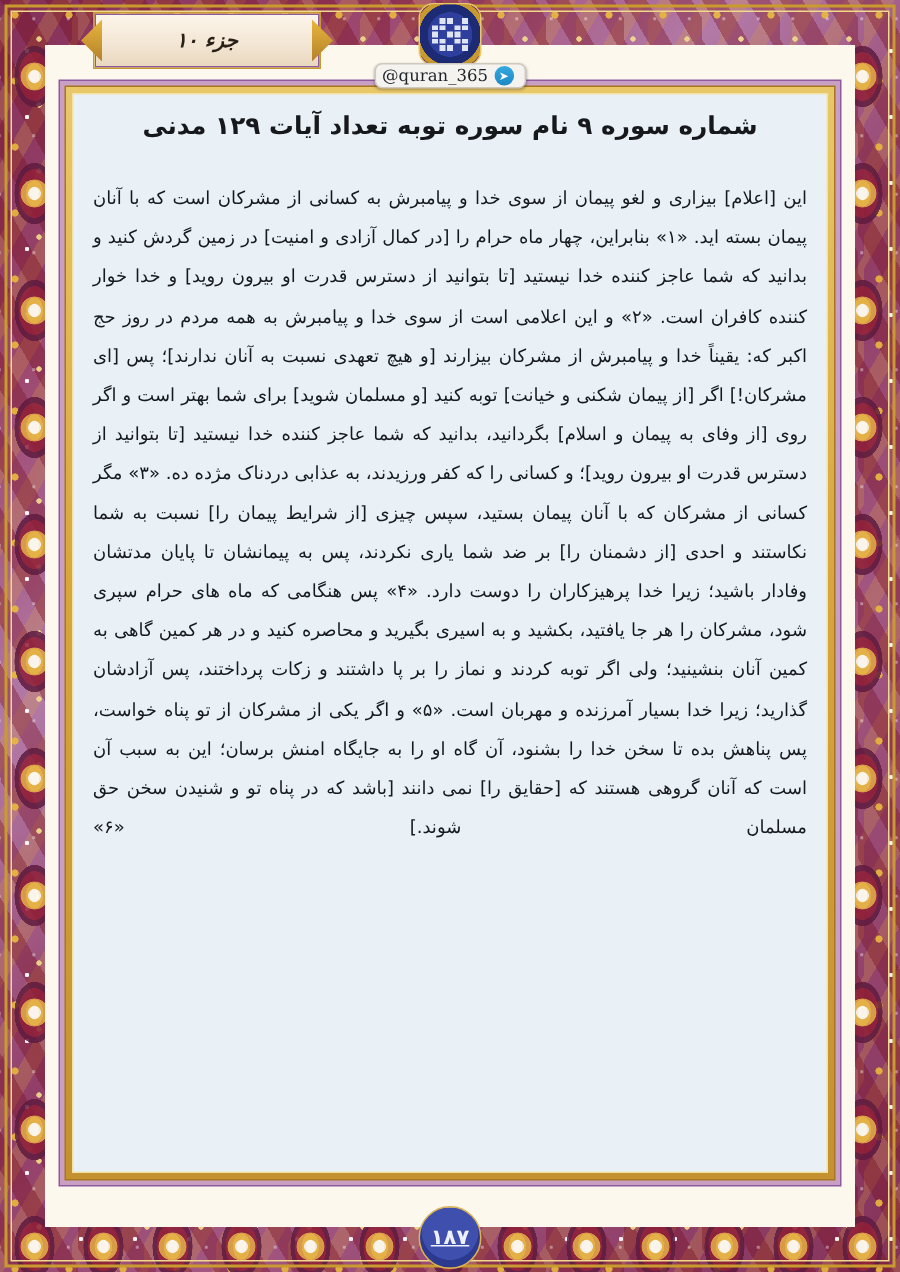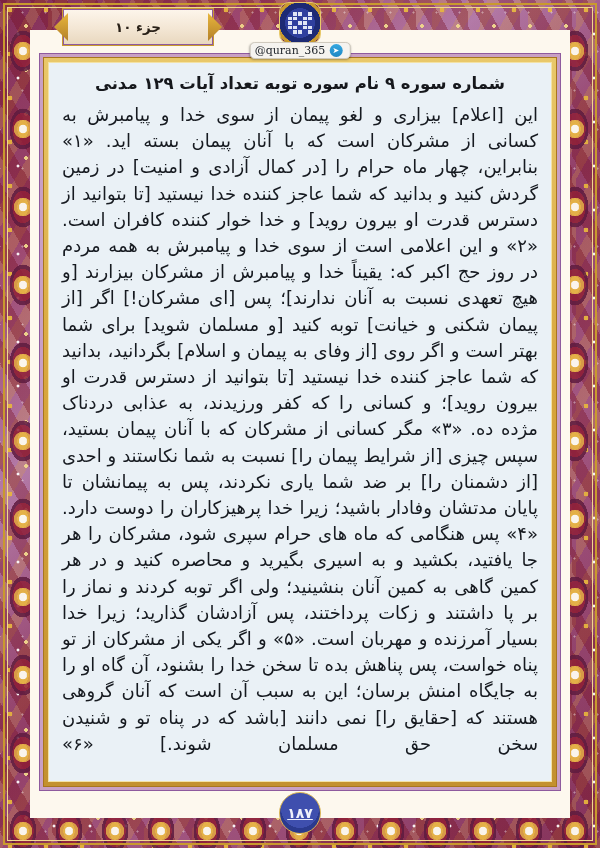--- a/index.html
+++ b/index.html
@@ -75,21 +75,21 @@
     display:flex;align-items:center;justify-content:center;
     box-shadow:0 0 0 1px #8e5a9e inset;
   }
   .cartouche::before,.cartouche::after{
     content:"";position:absolute;top:4px;width:14px;height:28px;
     background:linear-gradient(180deg,#e8b63c,#b4812a);
   }
   .cartouche::before{left:-9px;clip-path:polygon(100% 0,100% 100%,0 50%);}
   .cartouche::after{right:-9px;clip-path:polygon(0 0,0 100%,100% 50%);}
   .cartouche-right{right:62px;}
-  .cartouche-left{left:62px;}
+  .cartouche-left{left:62px;font-style:italic;}
   .cartouche span{
     font-size:13.5px;font-weight:bold;color:#2a2118;
     font-family:"DejaVu Sans",sans-serif;white-space:nowrap;
   }
 
   .medallion{
     position:absolute;left:50%;top:3px;transform:translateX(-50%);
     width:40px;height:40px;
     background:radial-gradient(circle at 50% 50%,#2f3f9e 0 52%,#1d2a74 53% 72%,#c99a2e 73% 84%,#6d2a57 85%);
     border-radius:9px;
@@ -135,39 +135,39 @@
     width:100%;height:100%;box-sizing:border-box;
     border:1px solid #f3e2a5;
     background:#eaf1f6;
     padding:9px 13px 6px;
     overflow:hidden;
   }
 
   .surah-title{
     text-align:center;
     font-size:16.5px;font-weight:bold;color:#16181c;
-    letter-spacing:0;margin:2px 0 9px;
+    letter-spacing:0;margin:2px 0 26px;
     font-family:"DejaVu Sans",sans-serif;
     white-space:nowrap;
   }
 
   .body-text{
-    font-size:18px;
+    font-size:12px;
     line-height:26.2px;
     color:#161a20;
     text-align:justify;
     text-align-last:justify;
     font-family:"DejaVu Sans",sans-serif;
     font-weight:500;
     direction:rtl;
   }
 
   
   .page-num{
-    position:absolute;left:50%;bottom:14px;transform:translateX(-50%);
+    position:absolute;left:50%;bottom:2px;transform:translateX(-50%);
     width:40px;height:40px;border-radius:50%;
     background:radial-gradient(circle at 50% 40%,#3f4fae 0 60%,#2b3a8e 61% 100%);
     border:1.5px solid #d9b455;
     display:flex;align-items:center;justify-content:center;
     color:#eef0fb;font-size:14px;font-weight:bold;
     font-family:"DejaVu Sans",sans-serif;
     z-index:13;
     text-decoration:underline;
   }
 </style>

